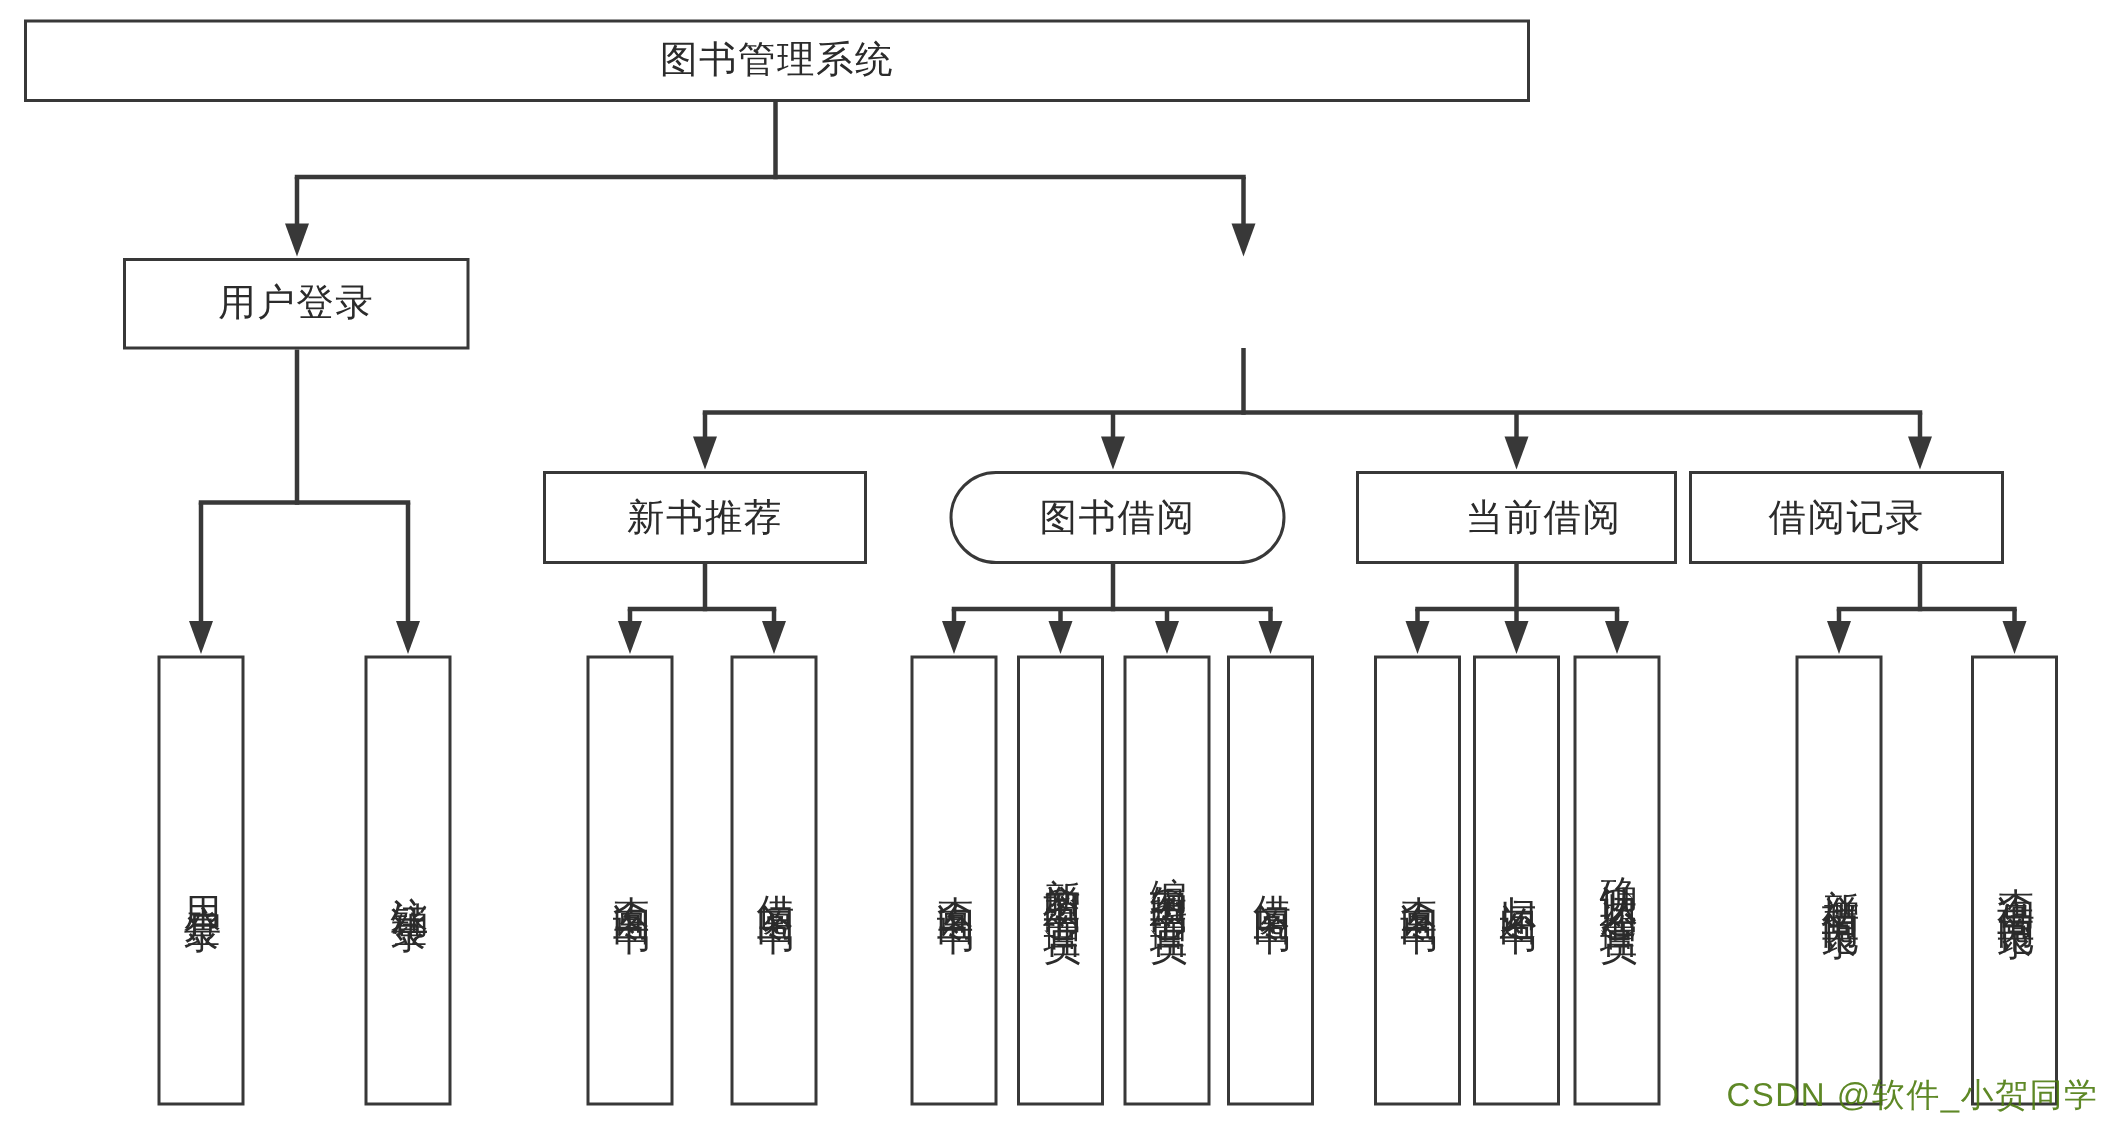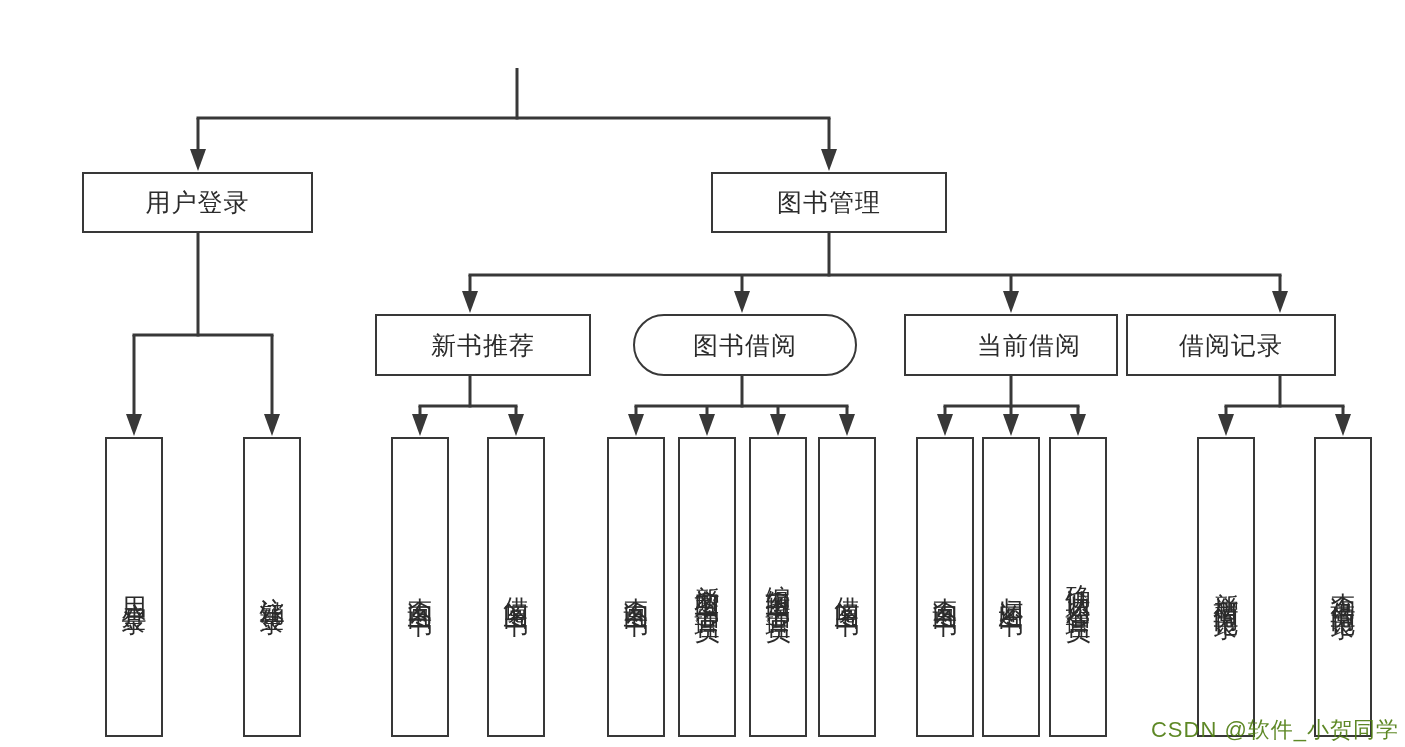--- a/index.html
+++ b/index.html
@@ -142,29 +142,29 @@
     <g>
       <line x1="1280" y1="375" x2="1280" y2="407.5"></line>
       <line x1="1224.5" y1="406" x2="1344.5" y2="406"></line>
       <line x1="1226" y1="406" x2="1226" y2="416"></line>
       <path d="M 1218 414 L 1234 414 L 1226 436 Z"></path>
       <line x1="1343" y1="406" x2="1343" y2="416"></line>
       <path d="M 1335 414 L 1351 414 L 1343 436 Z"></path>
     </g>
   </svg>
 
+  <div class="node root-box">
+    <span class="hlabel">图书管理系统</span>
+  </div>
 
   <div class="node lvl2" style="left:82px; width:231px;">
     <span class="hlabel">用户登录</span>
   </div>
-  <div class="node lvl2" style="left:711px; width:236px;">
-    <span class="hlabel">图书管理</span>
-  </div>
-
-  <div class="node lvl3" style="left:362px; width:216px;margin-left:13px;">
+
+  <div class="node lvl3" style="left:362px; width:216px;">
     <span class="hlabel">新书推荐</span>
   </div>
   <div class="node lvl3" style="left:633px; width:224px;border-radius:31px;">
     <span class="hlabel">图书借阅</span>
   </div>
   <div class="node lvl3" style="left:904px; width:214px;padding-left:36px;">
     <span class="hlabel">当前借阅</span>
   </div>
   <div class="node lvl3" style="left:1126px; width:210px;">
     <span class="hlabel">借阅记录</span>

